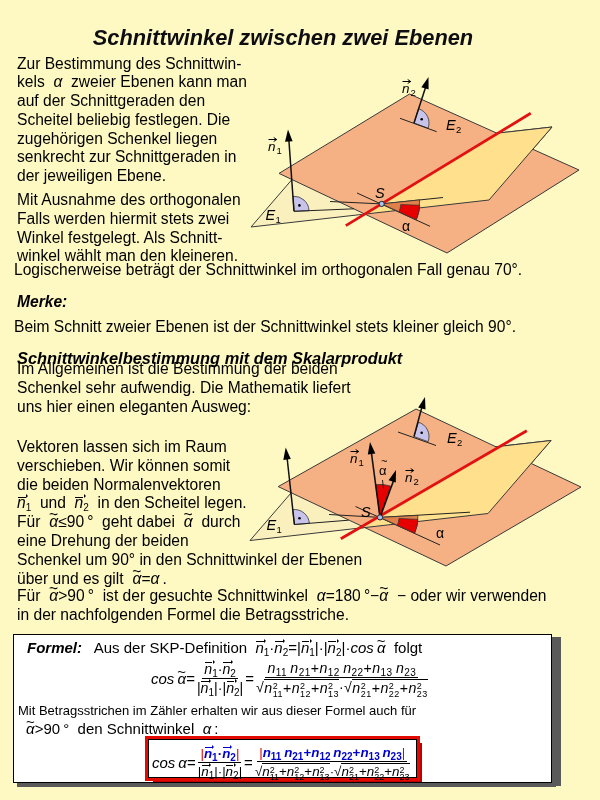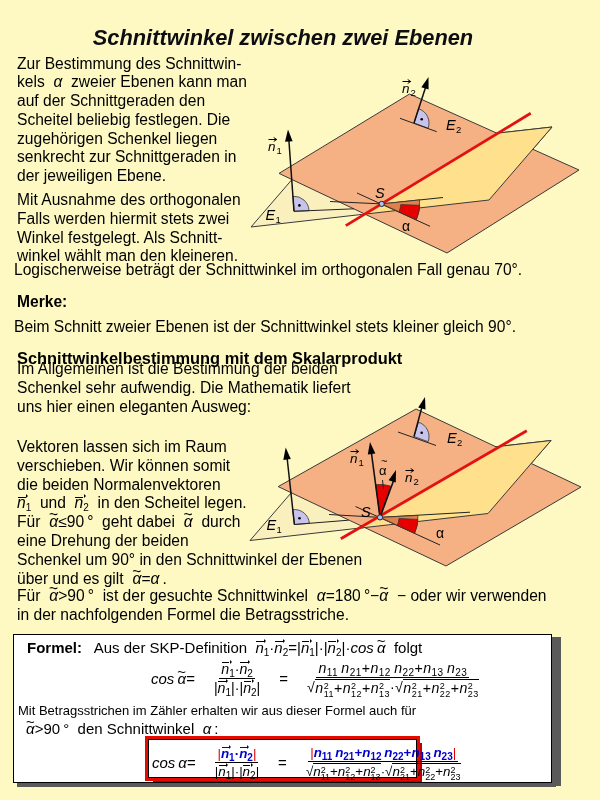--- a/index.html
+++ b/index.html
@@ -1,34 +1,34 @@
 <!DOCTYPE html>
 <html><head><meta charset="utf-8">
 <style>
 html,body{margin:0;padding:0}
 #page{position:relative;width:600px;height:800px;background:#fef9c3;overflow:hidden;
   font-family:"Liberation Sans",sans-serif;font-size:15.6px;color:#000;}
 .t{position:absolute;line-height:18.8px;white-space:nowrap}
-.bi{font-weight:bold;}
+.bi{font-weight:bold;font-style:italic}
 .title{position:absolute;left:0;top:25px;width:566px;text-align:center;
   font-size:21.8px;font-weight:bold;font-style:italic;color:#0d0d12;letter-spacing:0px}
 .v{font-style:italic;position:relative;display:inline-block;line-height:inherit}
 .va{position:absolute;left:0.05em;top:0.14em;width:0.52em;height:1px;background:currentColor}
 .va::after{content:"";position:absolute;right:-2.4px;top:-2.1px;border-left:2.6px solid currentColor;
   border-top:2.1px solid transparent;border-bottom:2.1px solid transparent}
 sub.s{font-size:10px;vertical-align:-3px;font-style:normal;line-height:0}
 .at{display:inline-block;text-align:center;vertical-align:baseline}
 .at .tl{display:block;height:0.2em;line-height:0.2em;font-style:normal;overflow:visible}
 .at .aa{display:block;height:0.8em;line-height:0.8em;font-style:italic}
 .gr{font-style:italic}
 
 #fbox{position:absolute;left:13px;top:634px;width:537px;height:147px;border:1.5px solid #000;
   background:#fff;box-shadow:4px 4px 0 #5a5a5a, 9px 3px 0 #5a5a5a;}
 .frow{position:absolute;display:flex;align-items:center;white-space:nowrap}
-.frac{display:inline-flex;flex-direction:column;align-items:center;vertical-align:middle;margin:0 17px}
+.frac{display:inline-flex;flex-direction:column;align-items:center;vertical-align:middle;margin:0 0}
 .frac>.nu{padding:0 2px 1px 2px;border-bottom:1.2px solid #000;display:block;text-align:center}
 .frac>.de{padding:1px 2px 0 2px;display:block;text-align:left}
 .fm{font-size:13.4px}
 .fm i{font-style:italic}
 .ss{display:inline-block;font-size:9px;vertical-align:baseline;font-style:normal}
 .ss span{display:block;height:7.2px;line-height:7.2px;position:relative;top:4px}
 .sq{white-space:nowrap}
 .sq .rad{border-top:1.1px solid #000}
 #rbox{position:absolute;left:148px;top:739px;width:267px;height:37px;background:#fff;
   border:1.8px solid #000;outline:3.5px solid #e30b00;box-shadow:5px 4px 0 #c00000;}

